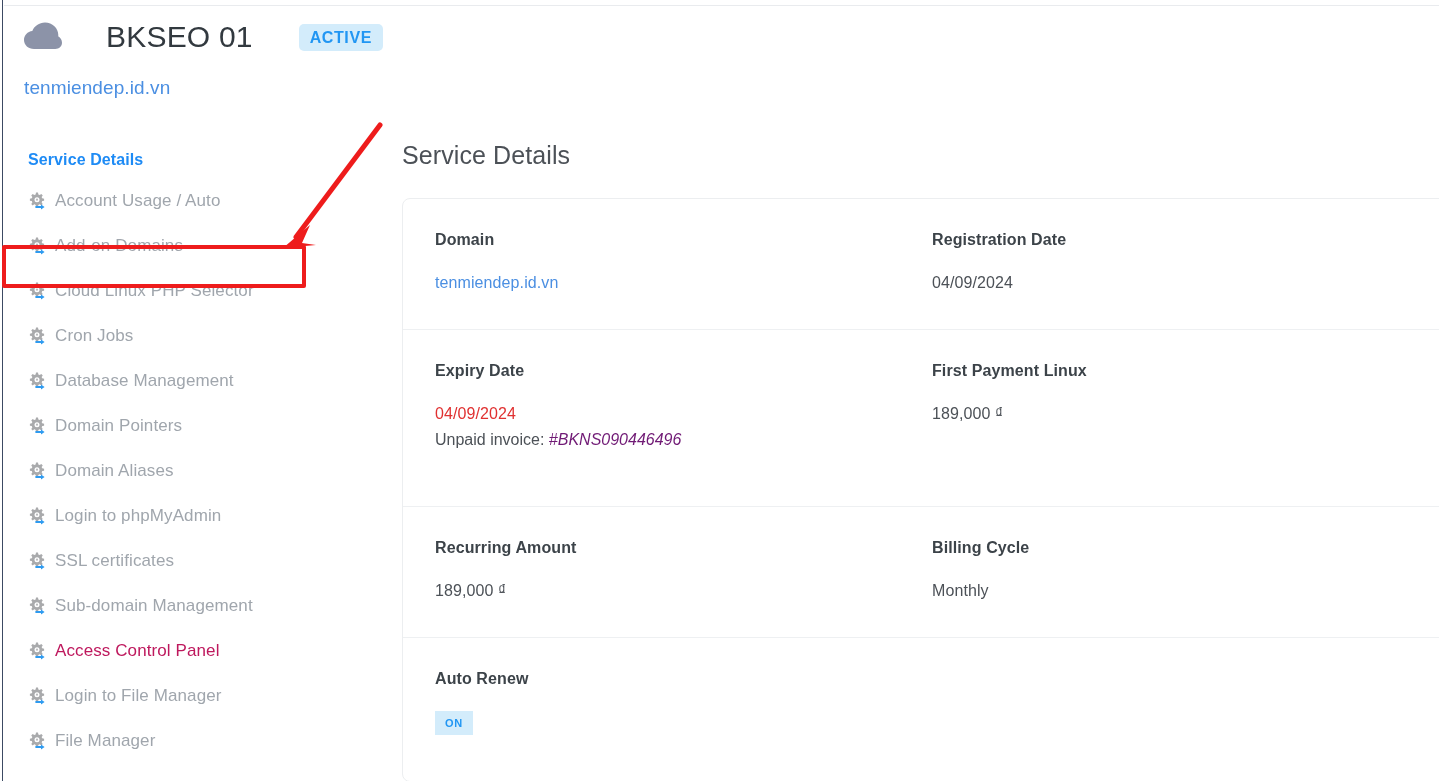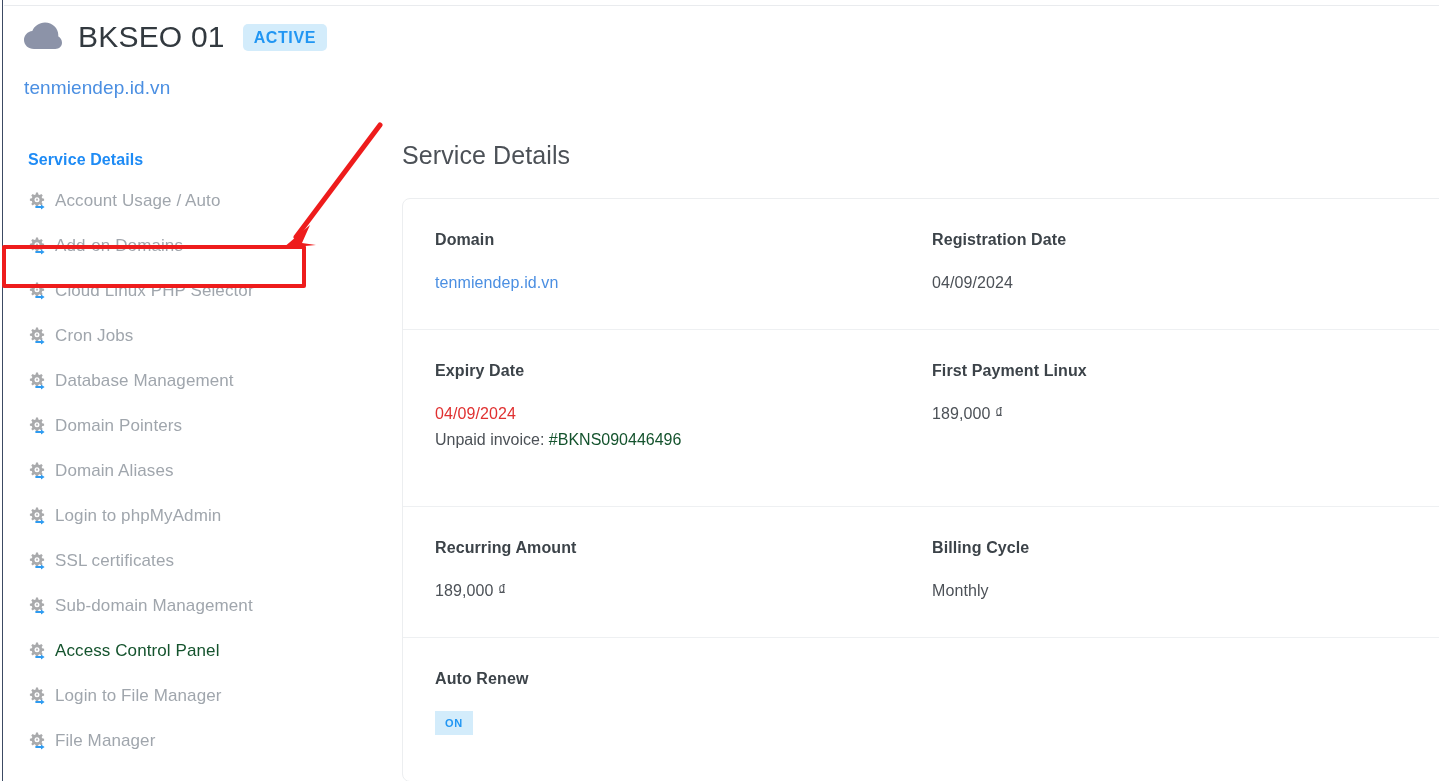--- a/index.html
+++ b/index.html
@@ -39,20 +39,21 @@
   
   .page-header {
     position: absolute;
     left: 24px; top: 14px;
     width: 1380px;
   }
   .title-row {
     display: flex;
     align-items: center;
     height: 46px;
+    gap: 28px;
   }
   .cloud-icon {
     width: 38px; height: 30px;
     margin-right: 16px;
     flex: 0 0 auto;
     display: block;
   }
   .svc-title {
     font-size: 30px;
     font-weight: 400;
@@ -101,21 +102,21 @@
   .side-item {
     display: flex;
     align-items: center;
     height: 45px;
     padding-left: 24px;
     text-decoration: none;
     font-size: 17px;
     color: #a0a6ad;
     letter-spacing: 0.1px;
   }
-  .side-item.accent { color: #14532d; }
+  .side-item.accent { color: #be185d; }
   .gear-ico {
     width: 18px; height: 18px;
     flex: 0 0 auto;
     margin-right: 9px;
     display: block;
   }
 
   
   .anno-box {
     position: absolute;
@@ -178,21 +179,21 @@
     letter-spacing: 0.1px;
   }
   .cell-value a { color: #4b8fe2; text-decoration: none; }
   .val-danger { color: #e03131; }
   .sub-line {
     font-size: 16px;
     color: #4c5157;
     line-height: 24px;
     margin-top: 2px;
   }
-  .sub-line a { color: #14532d; text-decoration: none; }
+  .sub-line a { color: #701a75; text-decoration: none; font-style: italic; }
   .badge-on {
     display: inline-block;
     background: #d3ecfb;
     color: #2196f3;
     font-size: 11px;
     font-weight: 700;
     letter-spacing: 0.6px;
     padding: 7px 10px 6px;
     border-radius: 0;
     line-height: 1;

